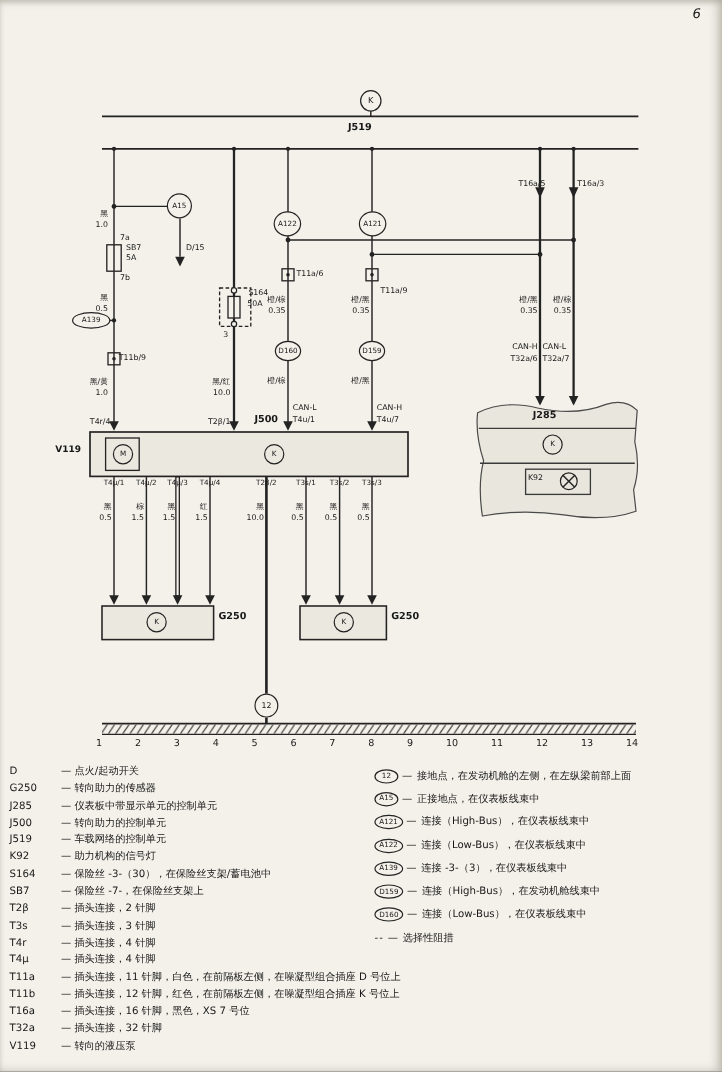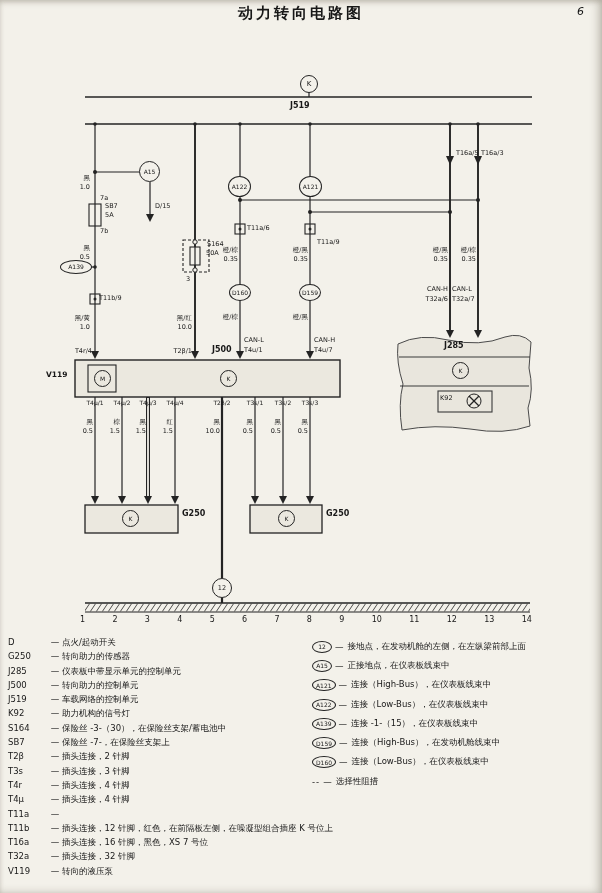--- a/index.html
+++ b/index.html
@@ -158,27 +158,26 @@
 
     <path d="M398,344 Q420,333 448,340 Q480,347 505,337 Q521,332 531,342 L529,368 Q534,390 528,408 L530,426 Q504,435 470,429 Q434,424 402,430 Q398,404 403,384 Q396,362 398,344 Z" style="fill:#e9e6dd;stroke:#4a4a4a;stroke-width:1"></path>
     <line x1="399" y1="357" x2="530" y2="357" style="stroke:#3a3a3a"></line>
     <line x1="400" y1="386" x2="529" y2="386" style="stroke:#3a3a3a"></line>
     <rect x="438" y="391" width="54" height="21" style="stroke:#3a3a3a"></rect>
     <circle cx="474" cy="401" r="7"></circle>
     <line x1="469" y1="396" x2="479" y2="406"></line>
     <line x1="469" y1="406" x2="479" y2="396"></line>
   </svg>
 
-  <div class="title">动力转向电路图</div>
   <div class="pageno">6</div>
 
   <span class="circ" style="left:300px;top:75px;width:18px;height:18px;font-size:7px">K</span>
   <span class="lab big" style="left:290px;top:102px">J519</span>
 
-  <span class="lab" style="left:456px;top:150px">T16a/5</span>
+  <span class="lab" style="left:432px;top:150px">T16a/5</span>
   <span class="lab" style="left:481px;top:150px">T16a/3</span>
 
   <span class="lab labr" style="left:68px;top:175px;width:22px">黑</span>
   <span class="lab labr" style="left:68px;top:184px;width:22px">1.0</span>
   <span class="lab" style="left:100px;top:195px">7a</span>
   <span class="lab" style="left:105px;top:203px">SB7</span>
   <span class="lab" style="left:105px;top:212px">5A</span>
   <span class="lab" style="left:100px;top:228px">7b</span>
   <span class="lab labr" style="left:68px;top:245px;width:22px">黑</span>
   <span class="lab labr" style="left:68px;top:254px;width:22px">0.5</span>
@@ -383,20 +382,21 @@
 
       <div class="lrow">
         <span class="lterm">T4μ</span>
         <span class="ldash">—</span>
         <span class="ldesc">插头连接，4 针脚</span>
       </div>
 
       <div class="lrow">
         <span class="lterm">T11a</span>
         <span class="ldash">—</span>
+        <span class="ldesc">插头连接，11 针脚，白色，在前隔板左侧，在噪凝型组合插座 D 号位上</span>
       </div>
 
       <div class="lrow">
         <span class="lterm">T11b</span>
         <span class="ldash">—</span>
         <span class="ldesc">插头连接，12 针脚，红色，在前隔板左侧，在噪凝型组合插座 K 号位上</span>
       </div>
 
       <div class="lrow">
         <span class="lterm">T16a</span>
@@ -439,21 +439,21 @@
 
       <div class="rrow">
         <span class="rsym">A122</span>
         <span class="rdash">—</span>
         <span class="ldesc">连接（Low-Bus），在仪表板线束中</span>
       </div>
 
       <div class="rrow">
         <span class="rsym">A139</span>
         <span class="rdash">—</span>
-        <span class="ldesc">连接 -1-（15），在仪表板线束中</span>
+        <span class="ldesc">连接 -3-（3），在仪表板线束中</span>
       </div>
 
       <div class="rrow">
         <span class="rsym">D159</span>
         <span class="rdash">—</span>
         <span class="ldesc">连接（High-Bus），在发动机舱线束中</span>
       </div>
 
       <div class="rrow">
         <span class="rsym">D160</span>

